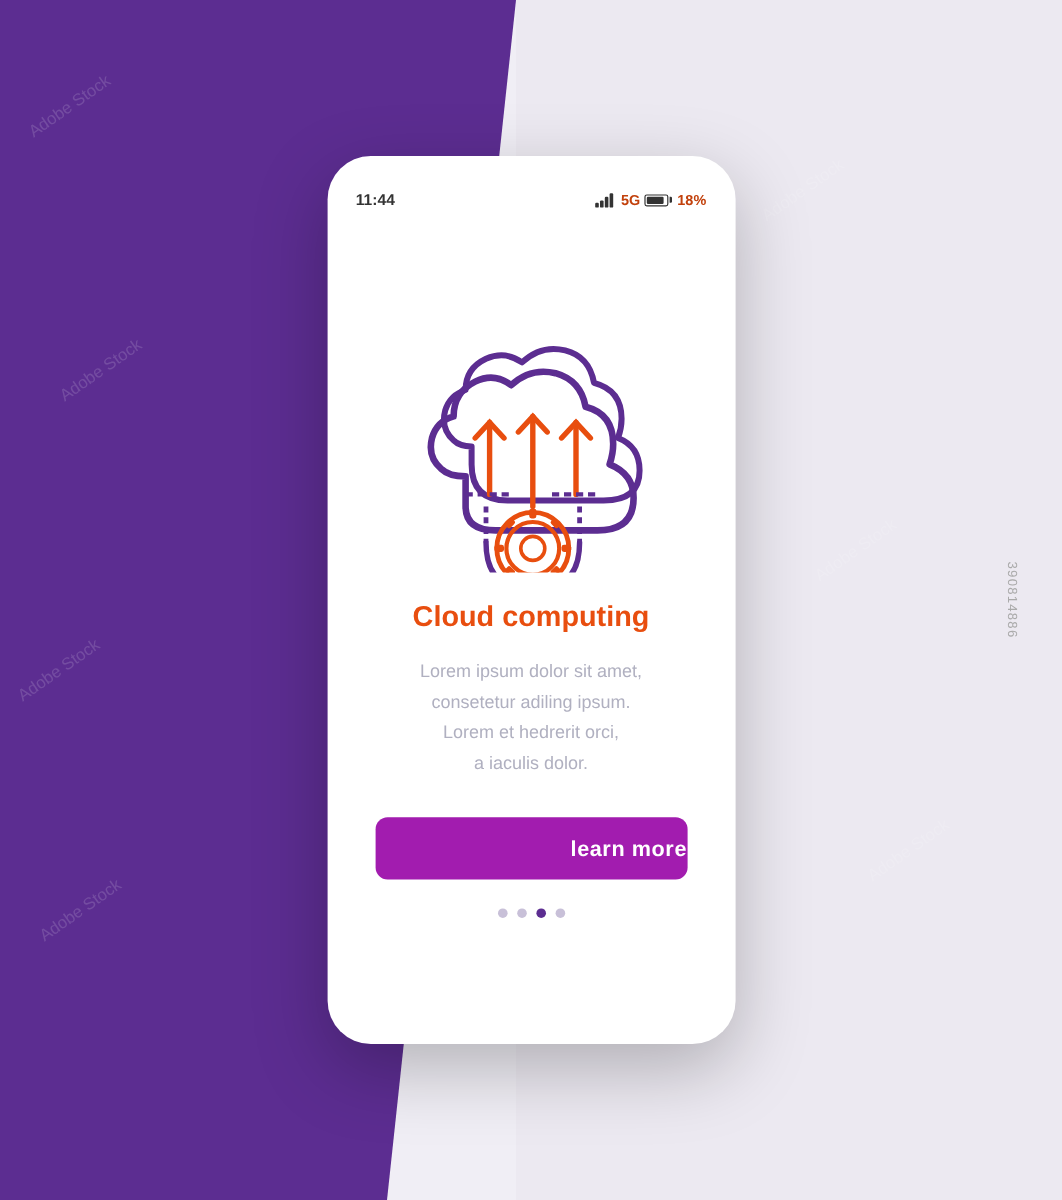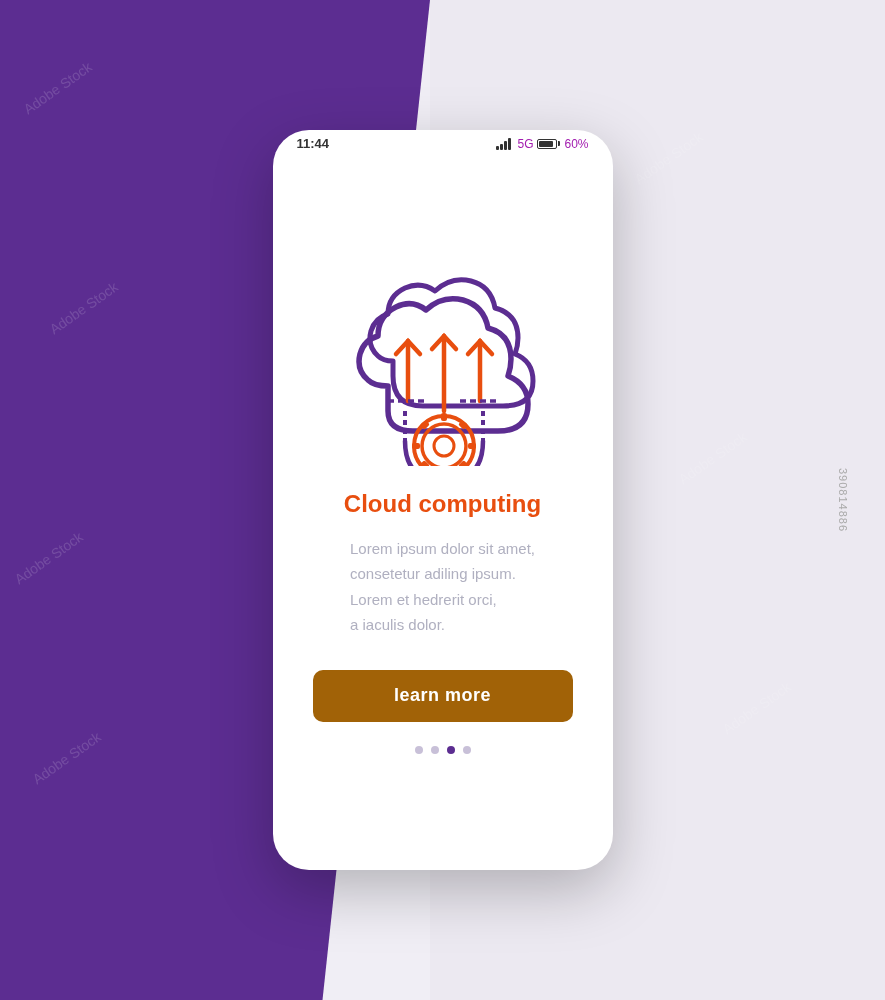--- a/index.html
+++ b/index.html
@@ -77,40 +77,40 @@
       overflow: hidden;
       z-index: 10;
       display: flex;
       flex-direction: column;
       align-items: center;
     }
 
     
     .status-bar {
       width: 100%;
-      padding: 6px 24px 8px;
+      padding: 29px 24px 8px;
       display: flex;
       justify-content: space-between;
       align-items: center;
       text-align: center;
     }
 
     .status-time {
       font-size: 13px;
       font-weight: 600;
       color: #333;
     }
 
     .status-right {
       display: flex;
       align-items: center;
       gap: 4px;
       font-size: 12px;
-      color: #a21caf;
-      font-weight: 400;
+      color: #c2410c;
+      font-weight: 700;
     }
 
     .signal-bars {
       display: flex;
       align-items: flex-end;
       gap: 1px;
       margin-right: 2px;
     }
 
     .signal-bar {
@@ -173,38 +173,39 @@
       font-weight: 700;
       color: #e84e0f;
       text-align: center;
       margin-bottom: 18px;
     }
 
     
     .description {
       font-size: 15px;
       color: #b0b0c0;
-      text-align: left;
+      text-align: center;
       line-height: 1.7;
       margin-bottom: 32px;
     }
 
     
     .btn-learn-more {
       width: 260px;
       height: 52px;
-      background: #a16207;
+      background: #a21caf;
       border: none;
       border-radius: 10px;
       color: #ffffff;
       font-size: 18px;
       font-weight: 600;
       cursor: pointer;
       letter-spacing: 0.5px;
       margin-bottom: 24px;
+      text-align: right;
     }
 
     
     .dots {
       display: flex;
       gap: 8px;
       align-items: center;
       margin-bottom: 20px;
     }
 
@@ -257,21 +258,21 @@
         <div class="signal-bar" style="height:9px;"></div>
         <div class="signal-bar" style="height:12px;"></div>
       </div>
       <span>5G</span>
       <div class="battery-icon">
         <div class="battery-body">
           <div class="battery-fill" style="width: 83%;"></div>
         </div>
         <div class="battery-tip"></div>
       </div>
-      <span>60%</span>
+      <span>18%</span>
     </div>
   </div>
 
   <div class="content">
 
     <div class="icon-area">
       <svg viewBox="0 0 220 220" width="220" height="220" xmlns="http://www.w3.org/2000/svg">
 
         <path d="M60 130 Q60 160 90 160 L170 160 Q200 160 200 135 Q200 115 182 108 Q185 100 185 92 Q185 68 162 62 Q158 40 138 35 Q118 30 102 45 Q88 35 72 42 Q55 50 55 68 Q42 72 38 85 Q34 100 45 110 Q50 115 60 115 Z" fill="none" stroke="#5c2d91" stroke-width="5" stroke-linejoin="round"></path>
 

